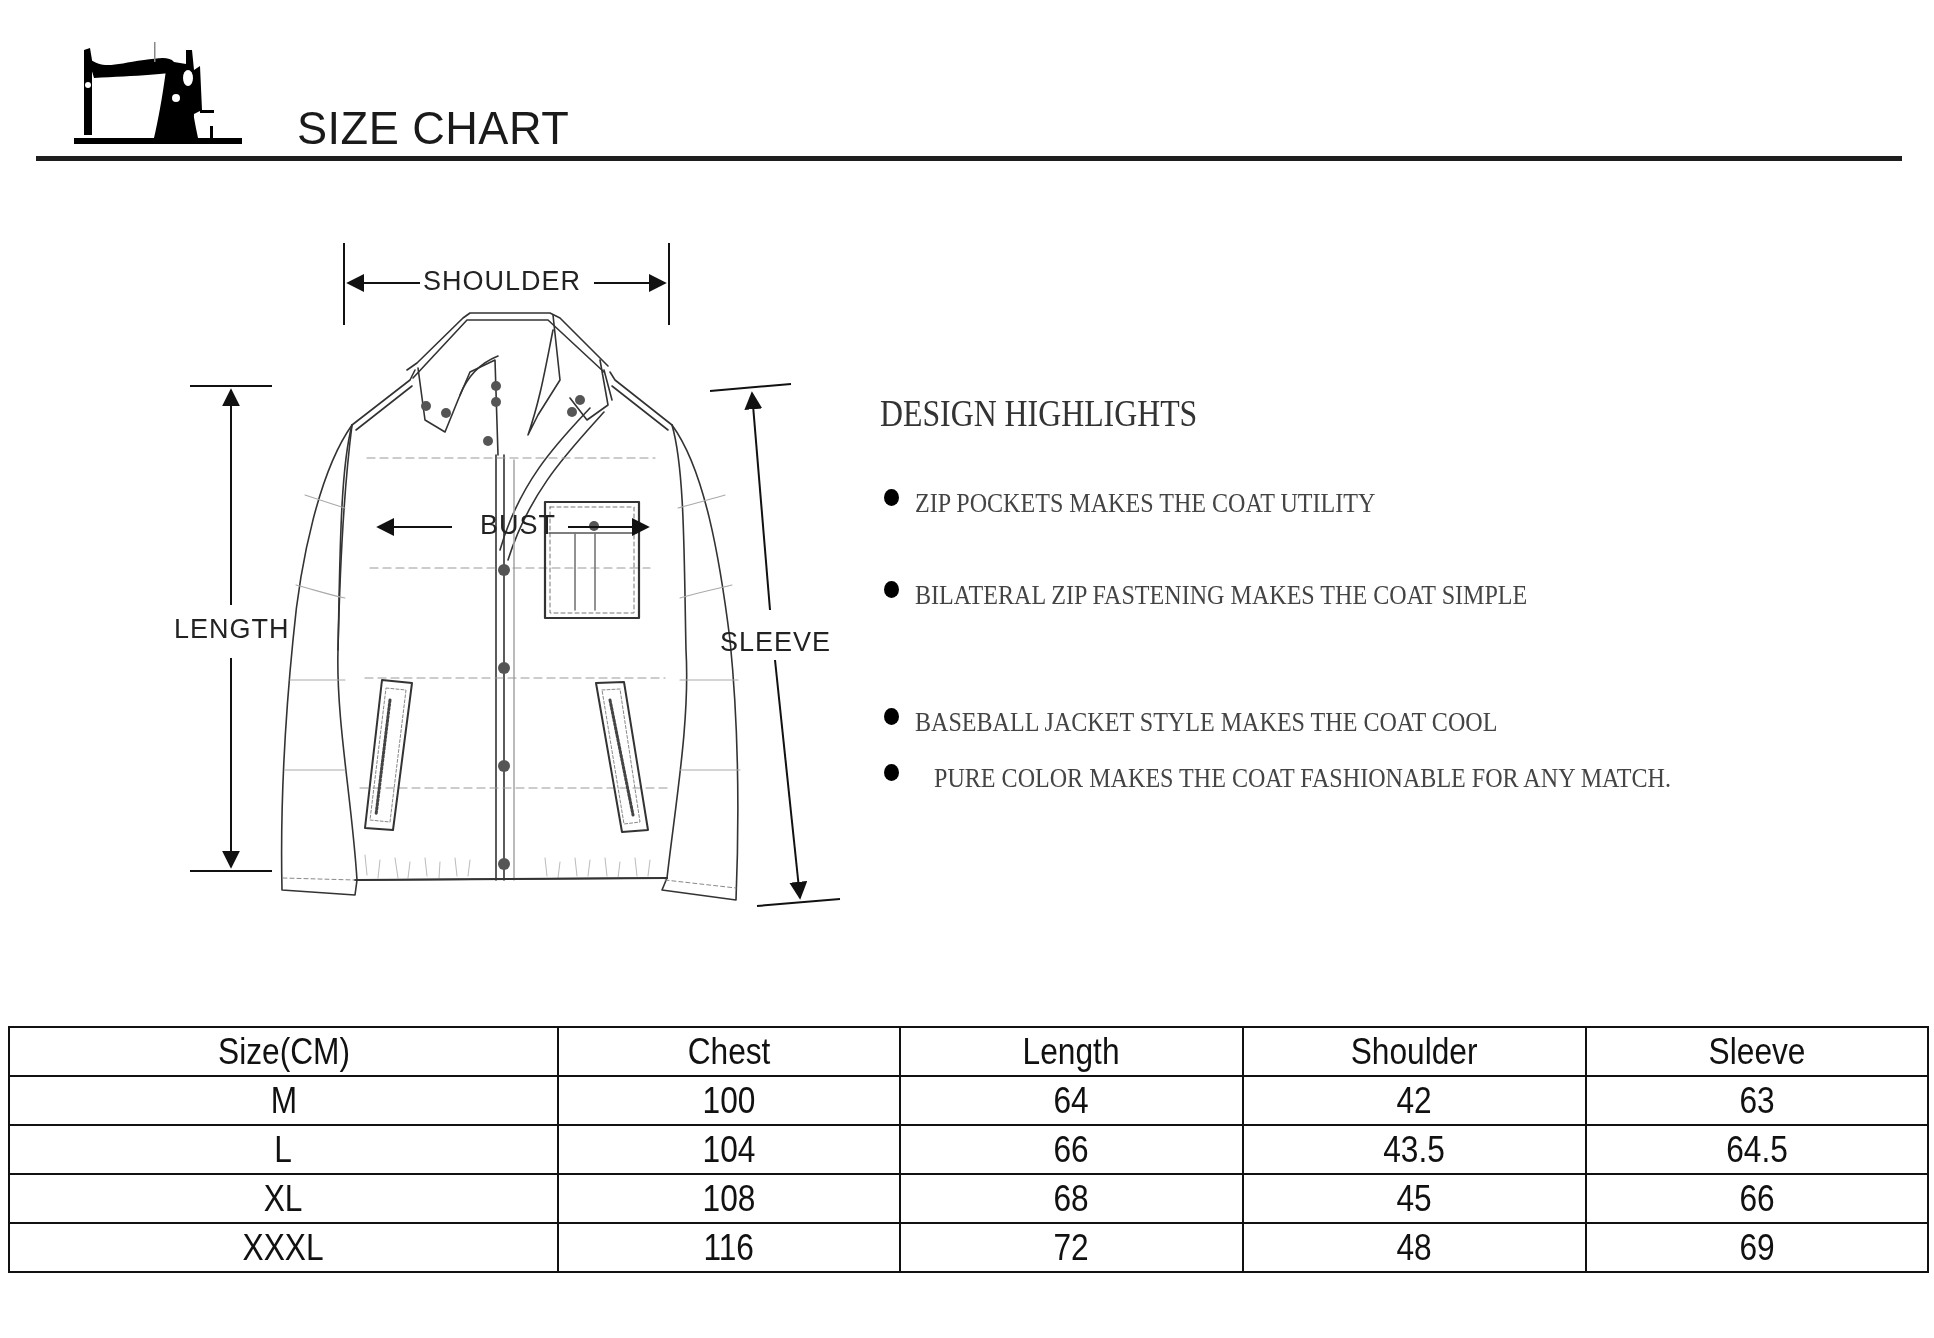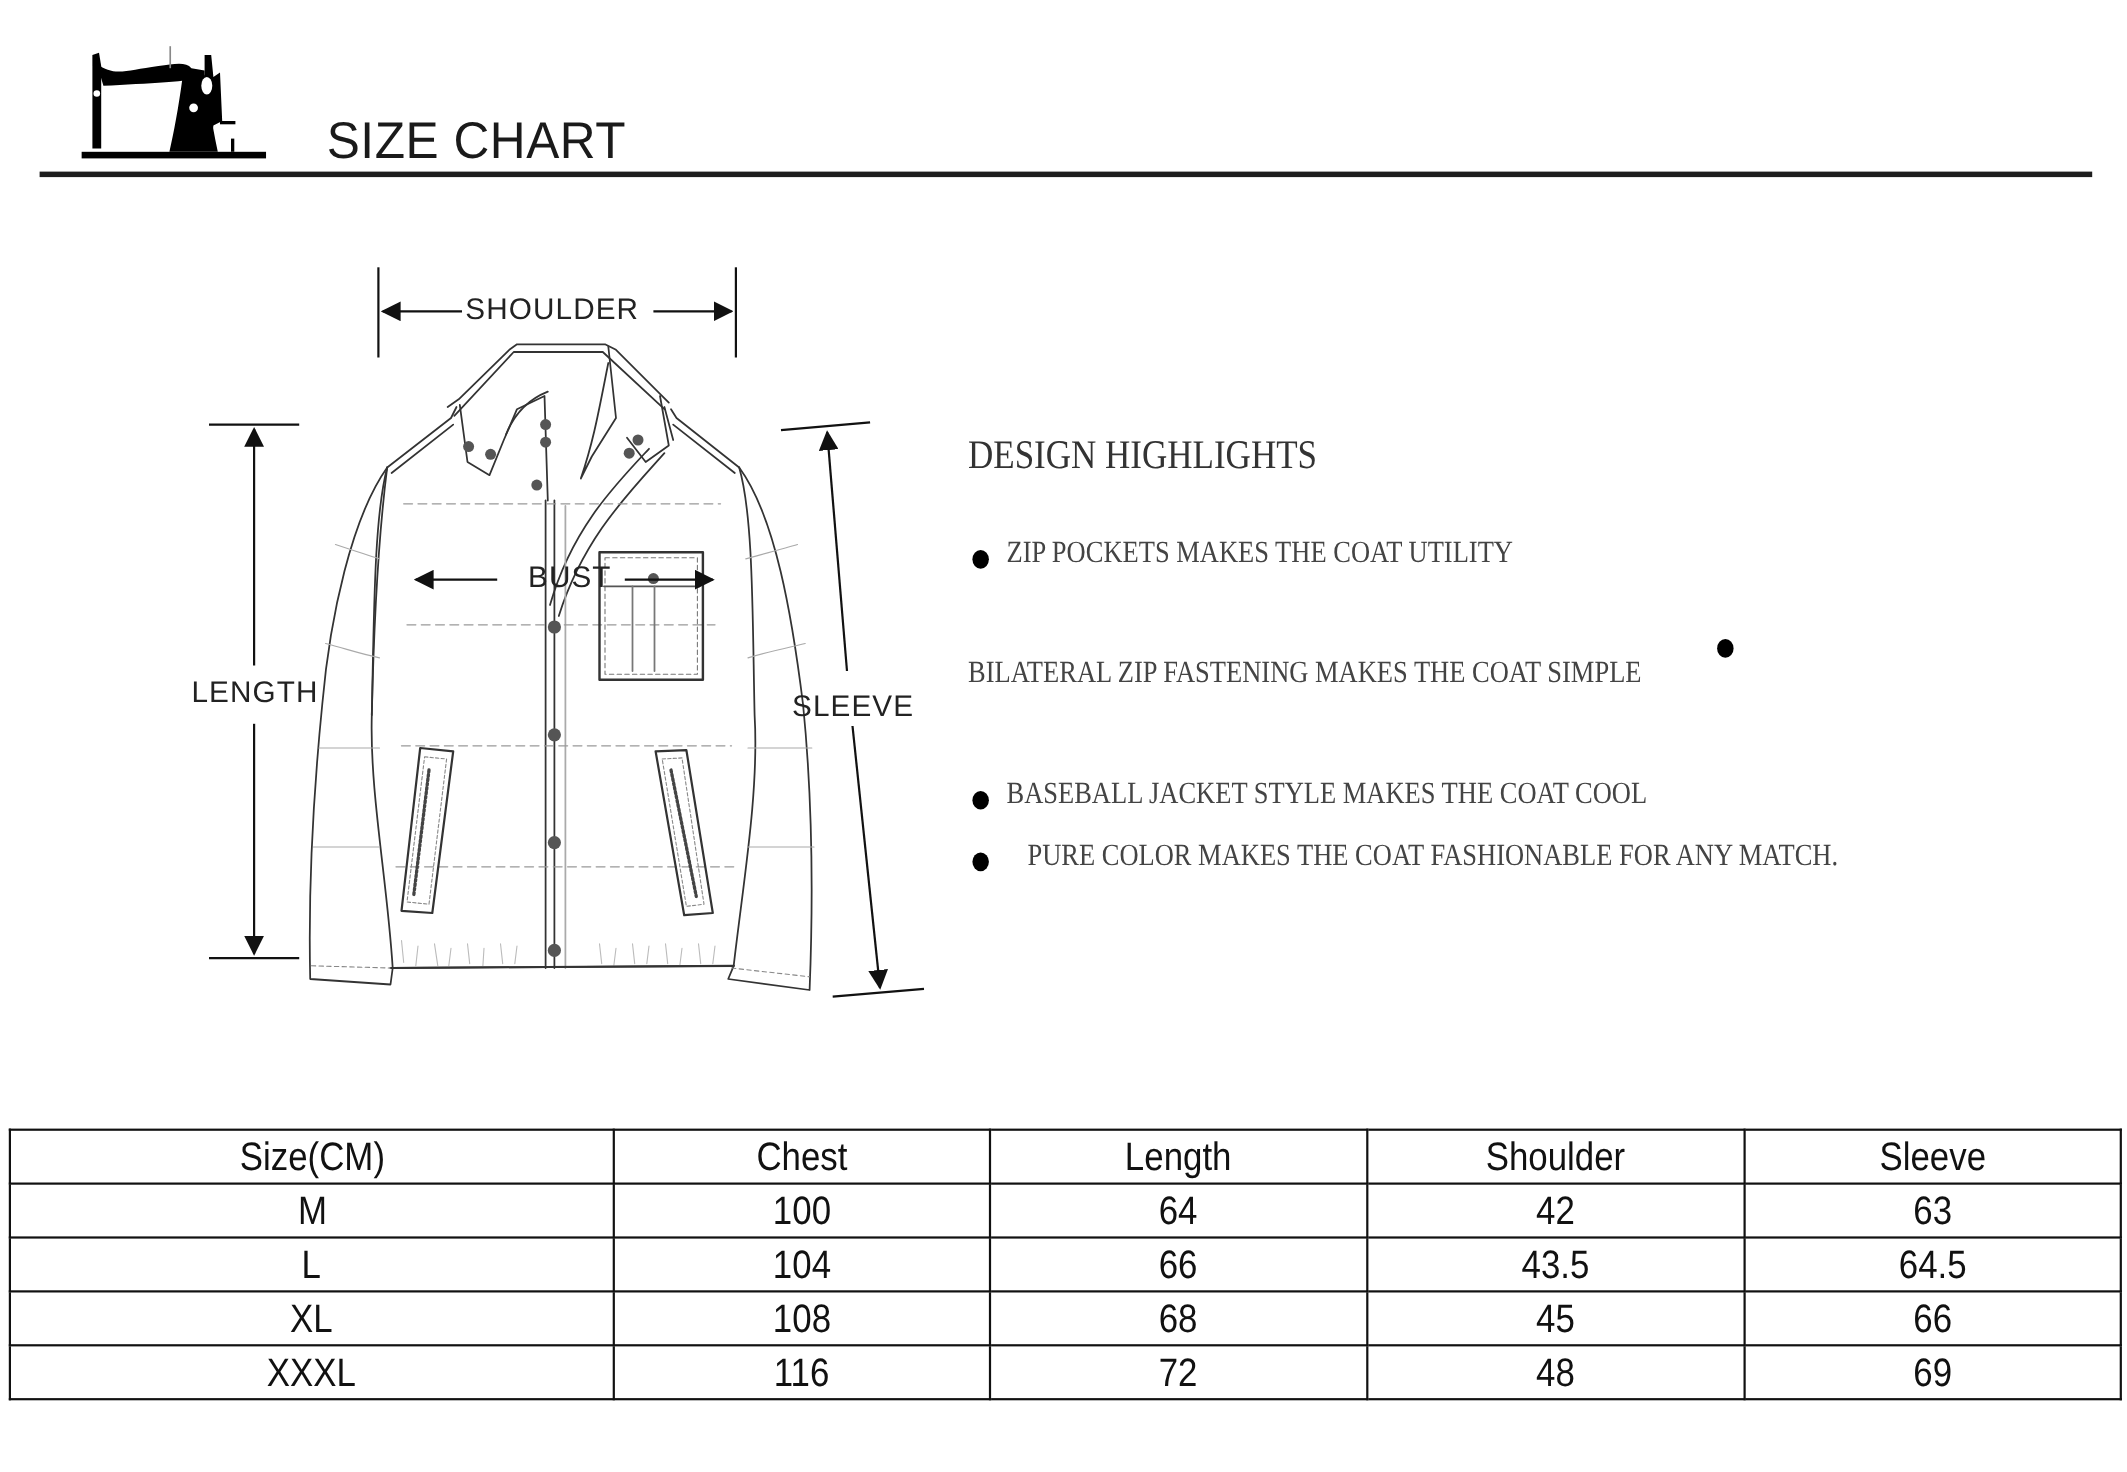--- a/index.html
+++ b/index.html
@@ -5,21 +5,21 @@
   html, body { margin:0; padding:0; background:#ffffff; }
   body { width:1934px; height:1338px; position:relative; overflow:hidden; font-family:"Liberation Sans", sans-serif; color:#111; }
   .abs { position:absolute; }
   #logo { left:74px; top:40px; width:168px; height:108px; }
   #title { left:297px; top:104px; font-family:"Liberation Sans", sans-serif; font-size:47px; letter-spacing:0.5px; color:#1a1a1a; line-height:1; transform:scaleX(0.96); transform-origin:left top; white-space:nowrap; }
   #rule { left:36px; top:156px; width:1866px; height:5px; background:#1e1e1e; }
   #diagram { left:0; top:0; width:1934px; height:1000px; }
   .dlabel { position:absolute; font-family:"Liberation Sans", sans-serif; font-size:27px; color:#222; letter-spacing:1px; white-space:nowrap; background:transparent; line-height:1; }
   #highlights { left:880px; top:395px; width:900px; }
   #hl-heading { position:absolute; left:0; top:0; font-family:"Liberation Serif", serif; font-size:37px; color:#333; white-space:nowrap; transform:scaleX(0.86); transform-origin:left top; line-height:1; }
-  .hl-item { position:absolute; left:0; white-space:nowrap; font-family:"Liberation Serif", serif; font-size:28px; color:#444; line-height:1; display:flex; align-items:flex-end; }
+  .hl-item { position:absolute; left:0; white-space:nowrap; font-family:"Liberation Serif", serif; font-size:28px; color:#444; line-height:1; display:flex; align-items:flex-start; }
   .hl-bullet { display:inline-block; width:15px; height:17px; border-radius:50%; background:#000; margin-right:16px; margin-left:4px; }
   .hl-text { display:inline-block; transform:scaleX(0.86); transform-origin:left center; }
   #size-table { position:absolute; left:8px; top:1026px; border-collapse:collapse; table-layout:fixed; }
   #size-table td, #size-table th { border:2.5px solid #111; height:47px; padding:0; text-align:center; vertical-align:middle; font-family:"Liberation Sans", sans-serif; font-weight:normal; font-size:36px; color:#111; line-height:1; }
   #size-table .cell-inner { display:inline-block; transform:scaleX(0.88); }
 </style>
 </head>
 <body>
 
 <div id="logo" class="abs">
@@ -163,21 +163,21 @@
   <div class="dlabel" style="left:480px; top:512px;">BUST</div>
   <div class="dlabel" style="left:720px; top:629px;">SLEEVE</div>
 </div>
 
 <div id="highlights" class="abs">
   <div id="hl-heading">DESIGN HIGHLIGHTS</div>
   <div class="hl-item" style="top:94px;">
     <span class="hl-bullet"></span>
     <span class="hl-text">ZIP POCKETS MAKES THE COAT UTILITY</span>
   </div>
-  <div class="hl-item" style="top:186px;flex-direction:column;">
+  <div class="hl-item" style="top:186px;">
     <span class="hl-bullet"></span>
     <span class="hl-text">BILATERAL ZIP FASTENING MAKES THE COAT SIMPLE</span>
   </div>
   <div class="hl-item" style="top:277px;margin-top:36px;">
     <span class="hl-bullet"></span>
     <span class="hl-text">BASEBALL JACKET STYLE MAKES THE COAT COOL</span>
   </div>
   <div class="hl-item" style="top:369px;gap:19px;">
     <span class="hl-bullet"></span>
     <span class="hl-text">PURE COLOR MAKES THE COAT FASHIONABLE FOR ANY MATCH.</span>

